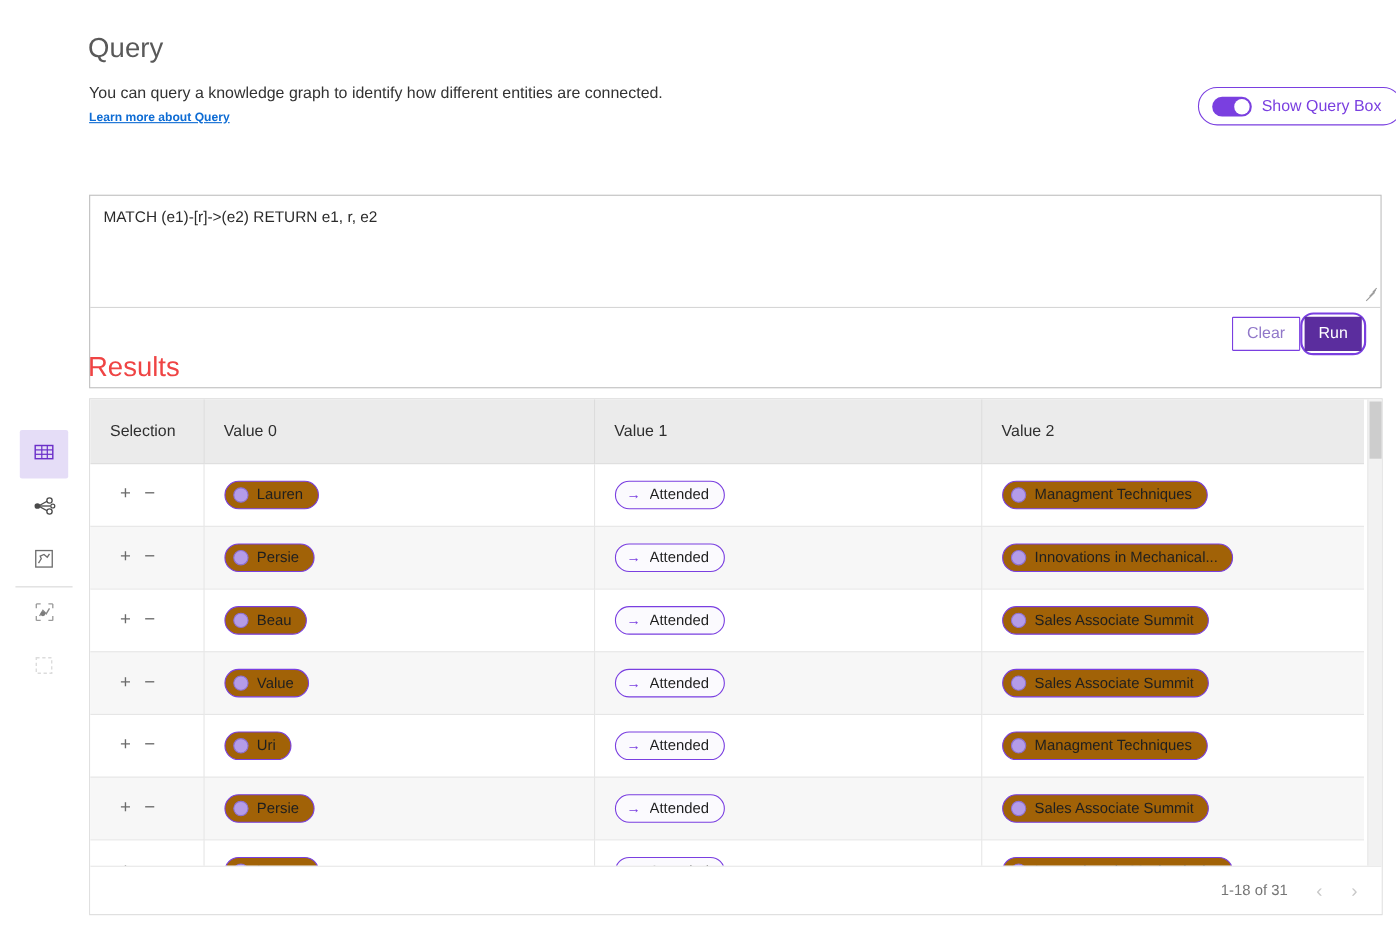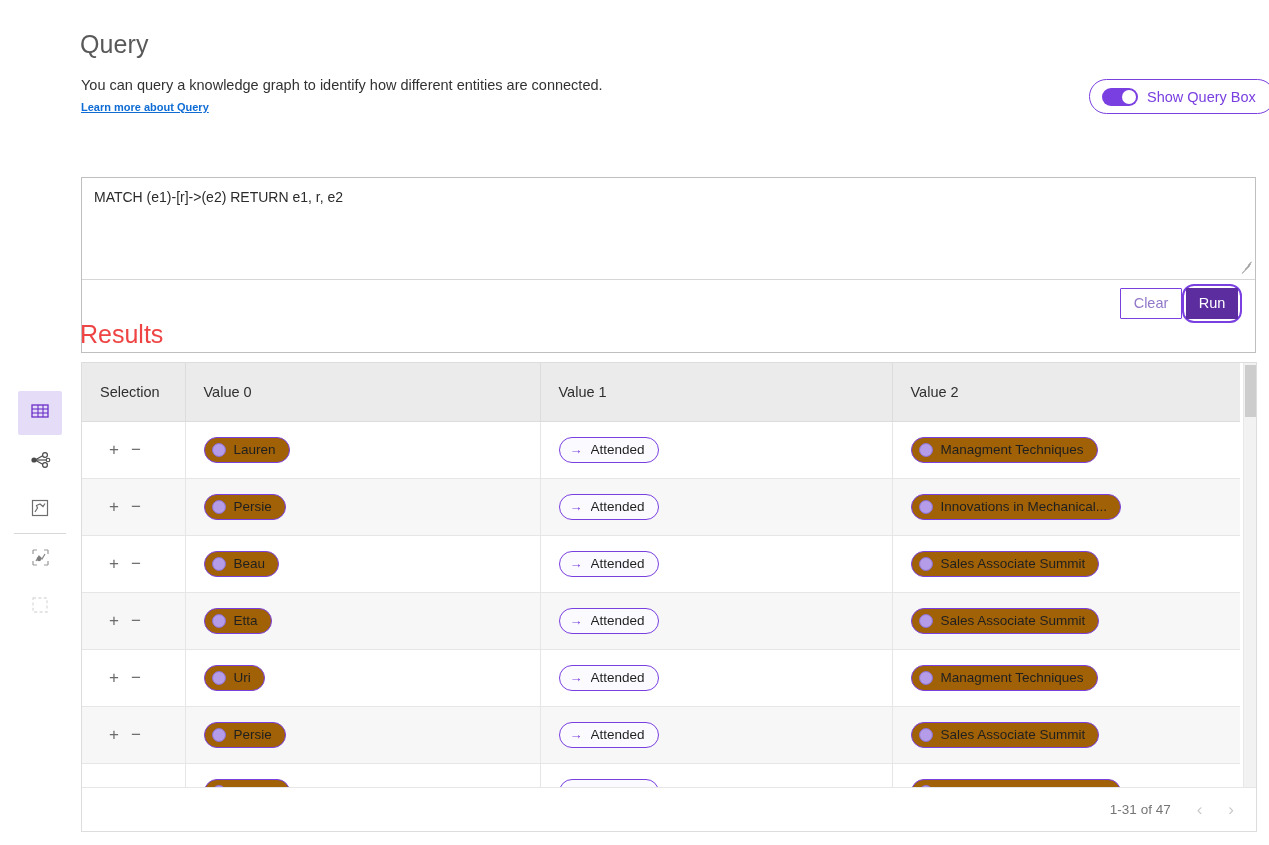--- a/index.html
+++ b/index.html
@@ -468,21 +468,21 @@
                   </span></td>
                 <td class="col-v2"><span class="chip">
                     <span class="dot"></span>
                     <span class="txt">Sales Associate Summit</span>
                   </span></td>
               </tr>
               <tr>
                 <td class="sel-cell col-sel"><span class="sel-icon">+</span><span class="sel-icon">−</span></td>
                 <td class="col-v0"><span class="chip">
                     <span class="dot"></span>
-                    <span class="txt">Etta</span>
+                    <span class="txt">Value</span>
                   </span></td>
                 <td class="col-v1"><span class="chip rel">
                     <span class="arrow">→</span>
                     <span class="txt">Attended</span>
                   </span></td>
                 <td class="col-v2"><span class="chip">
                     <span class="dot"></span>
                     <span class="txt">Sales Associate Summit</span>
                   </span></td>
               </tr>
@@ -533,20 +533,20 @@
               </tr>
             </tbody>
         </table>
 
         <div id="vscroll-track">
           <div id="vscroll-thumb"></div>
         </div>
       </div>
 
       <div id="pager">
-        <span id="pager-range">1-31 of 47</span>
+        <span id="pager-range">1-18 of 31</span>
         <span class="pg-arrow">‹</span>
         <span class="pg-arrow">›</span>
       </div>
     </div>
 
   </div>
 </div>
 
 </body></html>

